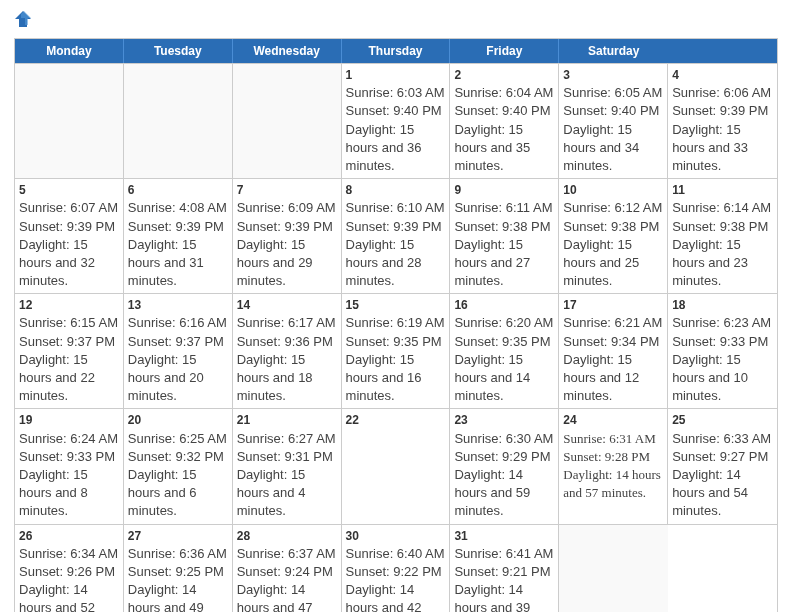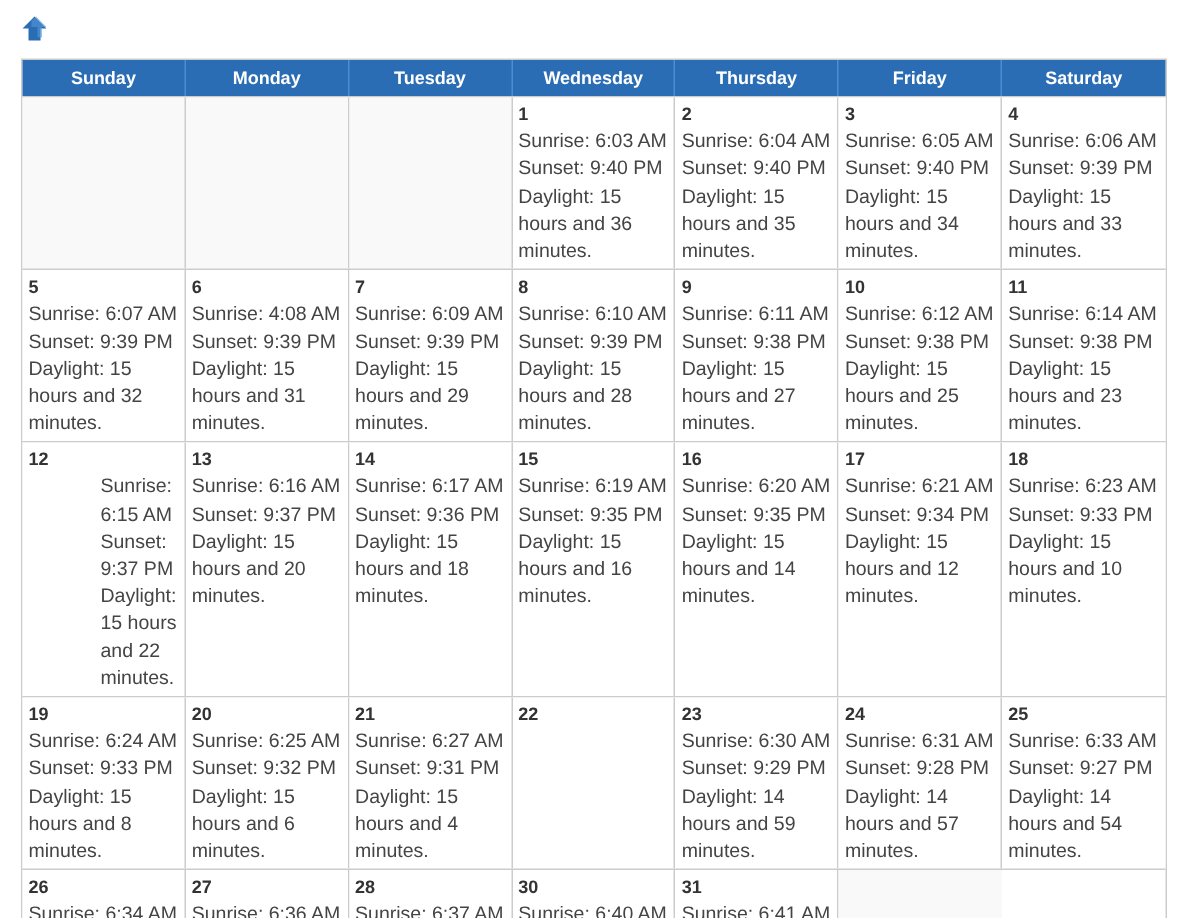--- a/index.html
+++ b/index.html
@@ -117,21 +117,20 @@
       </div>
     </div>
     <div class="title-block">
       <div class="calendar-title"></div>
       <div class="calendar-subtitle"></div>
     </div>
   </div>
 
   <div class="calendar">
     <div class="cal-header-row">
-    <div class="cal-header-cell">Sunday</div>
         <div class="cal-header-cell">Monday</div>
         <div class="cal-header-cell">Tuesday</div>
         <div class="cal-header-cell">Wednesday</div>
         <div class="cal-header-cell">Thursday</div>
         <div class="cal-header-cell">Friday</div>
         <div class="cal-header-cell">Saturday</div>
       </div>
     <div class="cal-body">
     <div class="cal-week">
           <div class="cal-cell empty"></div>
@@ -202,21 +201,21 @@
           <div class="cal-cell">
             <span class="cal-day-num">11</span>
             <div class="cal-cell-text" style="white-space: pre-line;">Sunrise: 6:14 AM
 Sunset: 9:38 PM
 Daylight: 15 hours and 23 minutes.</div>
           </div>
         </div>
         <div class="cal-week">
           <div class="cal-cell">
             <span class="cal-day-num">12</span>
-            <div class="cal-cell-text" style="white-space: pre-line; margin-left: 48px;">Sunrise: 6:15 AM
+            <div class="cal-cell-text" style="white-space: pre-line;">Sunrise: 6:15 AM
 Sunset: 9:37 PM
 Daylight: 15 hours and 22 minutes.</div>
           </div>
           <div class="cal-cell">
             <span class="cal-day-num">13</span>
             <div class="cal-cell-text" style="white-space: pre-line;">Sunrise: 6:16 AM
 Sunset: 9:37 PM
 Daylight: 15 hours and 20 minutes.</div>
           </div>
           <div class="cal-cell">
@@ -273,21 +272,21 @@
             <span class="cal-day-num">22</span>
           </div>
           <div class="cal-cell">
             <span class="cal-day-num">23</span>
             <div class="cal-cell-text" style="white-space: pre-line;">Sunrise: 6:30 AM
 Sunset: 9:29 PM
 Daylight: 14 hours and 59 minutes.</div>
           </div>
           <div class="cal-cell">
             <span class="cal-day-num">24</span>
-            <div class="cal-cell-text" style="white-space: pre-line;">Sunrise: 6:31 AM
+            <div class="cal-cell-text" style="white-space: pre-line; font-family: Liberation Serif, serif;">Sunrise: 6:31 AM
 Sunset: 9:28 PM
 Daylight: 14 hours and 57 minutes.</div>
           </div>
           <div class="cal-cell">
             <span class="cal-day-num">25</span>
             <div class="cal-cell-text" style="white-space: pre-line;">Sunrise: 6:33 AM
 Sunset: 9:27 PM
 Daylight: 14 hours and 54 minutes.</div>
           </div>
         </div>

